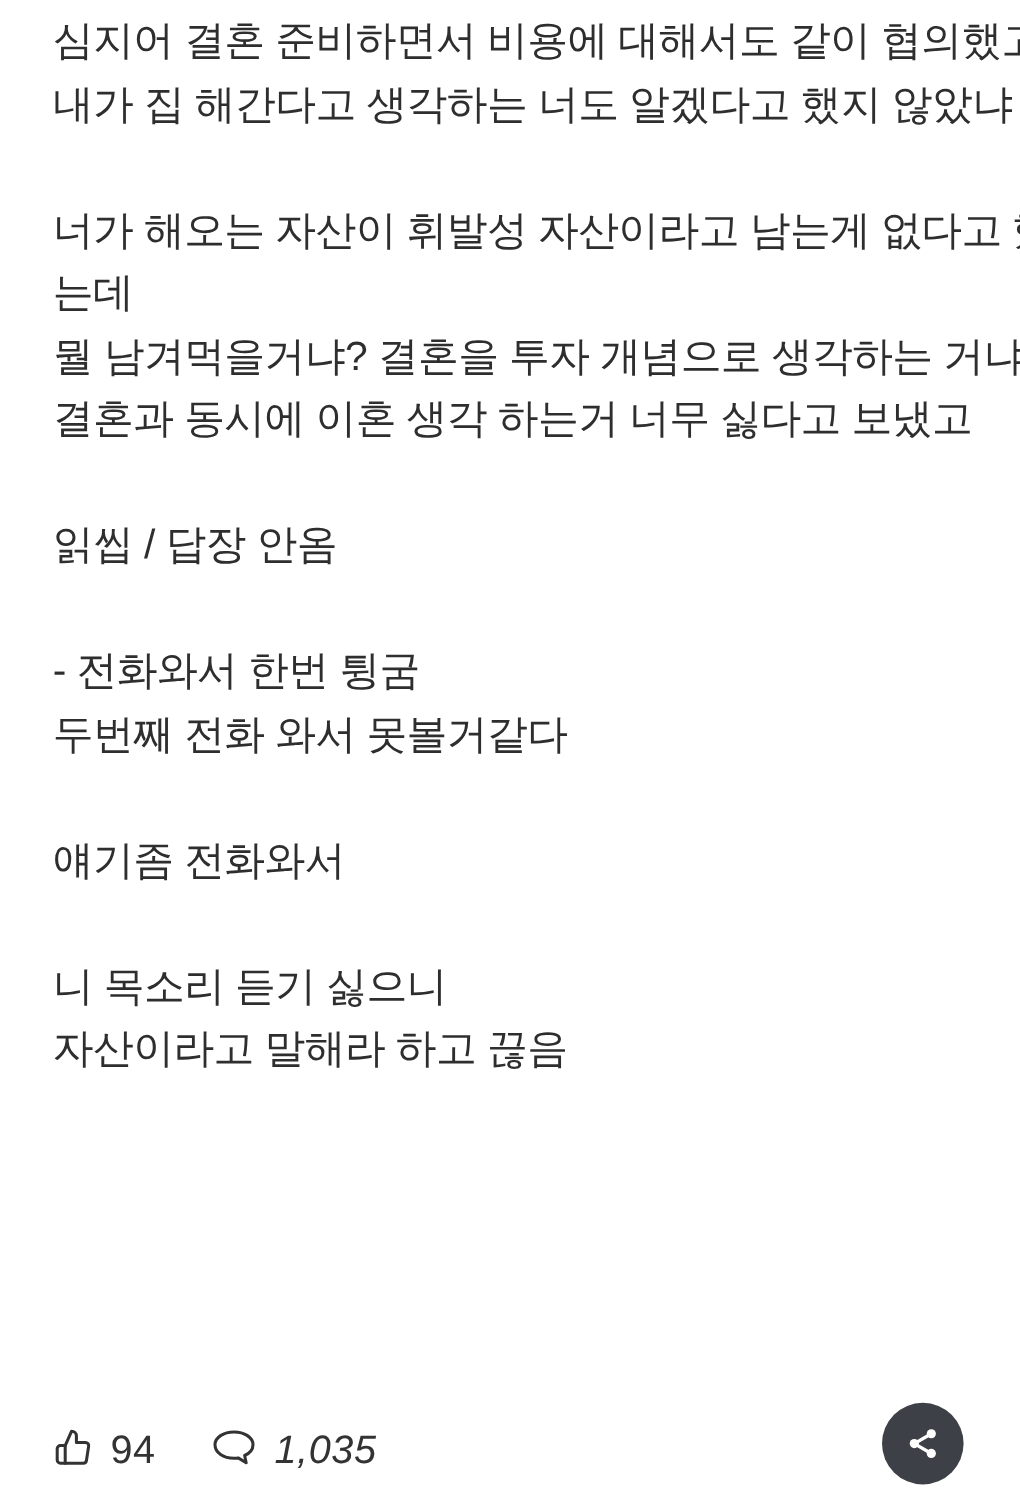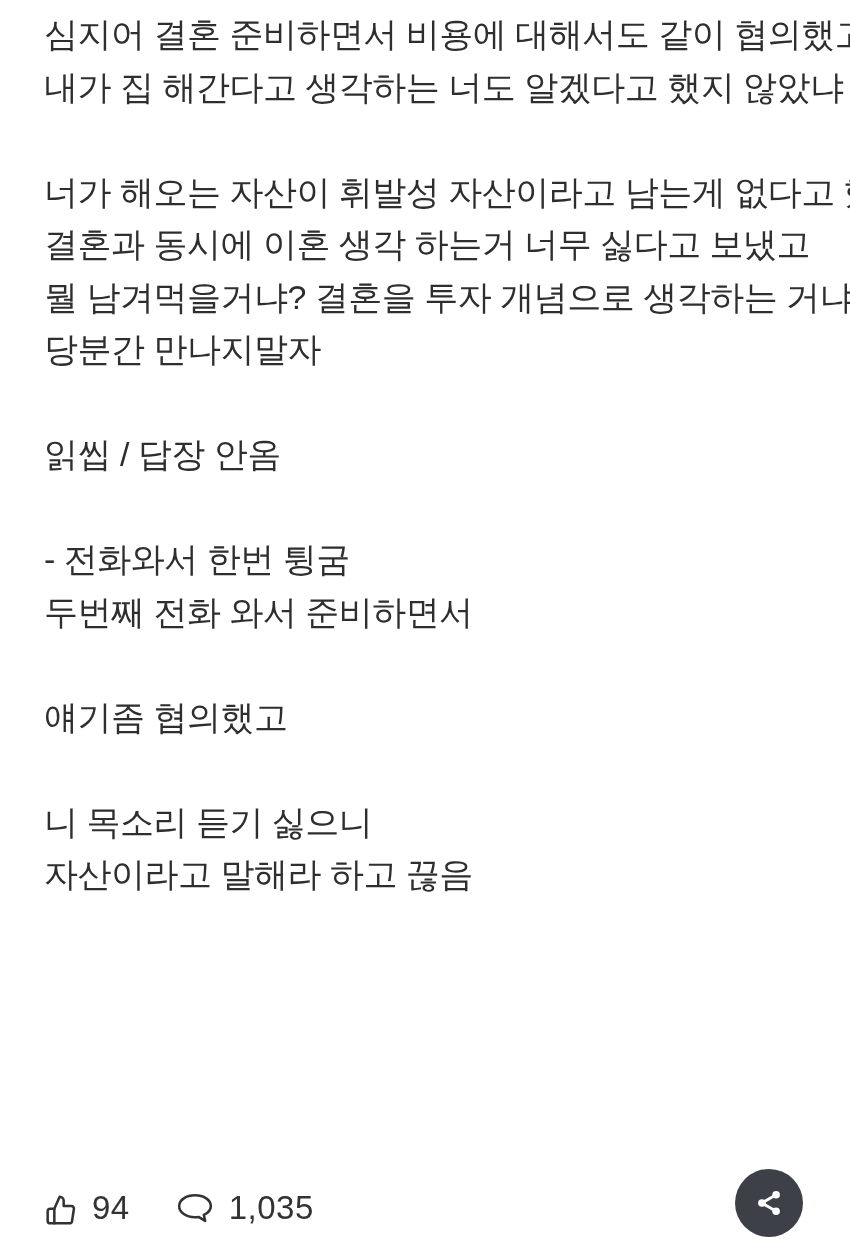--- a/index.html
+++ b/index.html
@@ -32,25 +32,26 @@
   .footer-bar {
     position: absolute;
     left: 45px;
     top: 1188px;
     height: 40px;
     display: flex;
     align-items: center;
   }
   .count-group {
     display: flex;
-    align-items: flex-end;
+    align-items: flex-start;
     cursor: pointer;
   }
   .count-group + .count-group {
     margin-left: 46px;
+    font-style: italic;
   }
   .count-label {
     margin-left: 15px;
     font-size: 33px;
     color: #333333;
     letter-spacing: 0.5px;
   }
   .icon-svg {
     display: block;
   }
@@ -69,30 +70,30 @@
   }
 </style>
 </head>
 <body>
 
 <div class="post-body">
   <div class="post-line">심지어 결혼 준비하면서 비용에 대해서도 같이 협의했고</div>
   <div class="post-line">내가 집 해간다고 생각하는 너도 알겠다고 했지 않았냐</div>
   <div class="post-line"></div>
   <div class="post-line">너가 해오는 자산이 휘발성 자산이라고 남는게 없다고 했</div>
+  <div class="post-line">는데</div>
+  <div class="post-line">뭘 남겨먹을거냐? 결혼을 투자 개념으로 생각하는 거냐</div>
   <div class="post-line">결혼과 동시에 이혼 생각 하는거 너무 싫다고 보냈고</div>
-  <div class="post-line">뭘 남겨먹을거냐? 결혼을 투자 개념으로 생각하는 거냐</div>
-  <div class="post-line">당분간 만나지말자</div>
   <div class="post-line"></div>
   <div class="post-line">읽씹 / 답장 안옴</div>
   <div class="post-line"></div>
   <div class="post-line">- 전화와서 한번 튕굼</div>
-  <div class="post-line">두번째 전화 와서 준비하면서</div>
+  <div class="post-line">두번째 전화 와서 못볼거같다</div>
   <div class="post-line"></div>
-  <div class="post-line">얘기좀 협의했고</div>
+  <div class="post-line">얘기좀 전화와서</div>
   <div class="post-line"></div>
   <div class="post-line">니 목소리 듣기 싫으니</div>
   <div class="post-line">자산이라고 말해라 하고 끊음</div>
 </div>
 
 <div class="footer-bar">
 
   <div class="count-group">
     <span>
       <svg class="icon-svg" width="32" height="34" viewBox="0 0 24 24" fill="none" stroke="#333333" stroke-width="1.9" stroke-linejoin="round" stroke-linecap="round">

